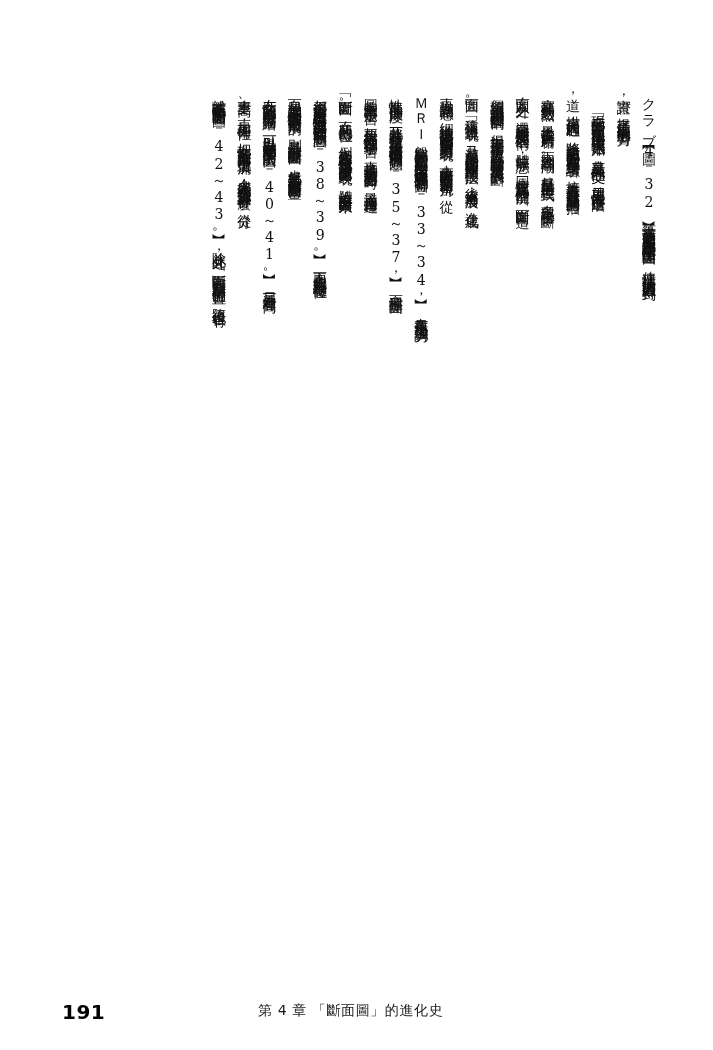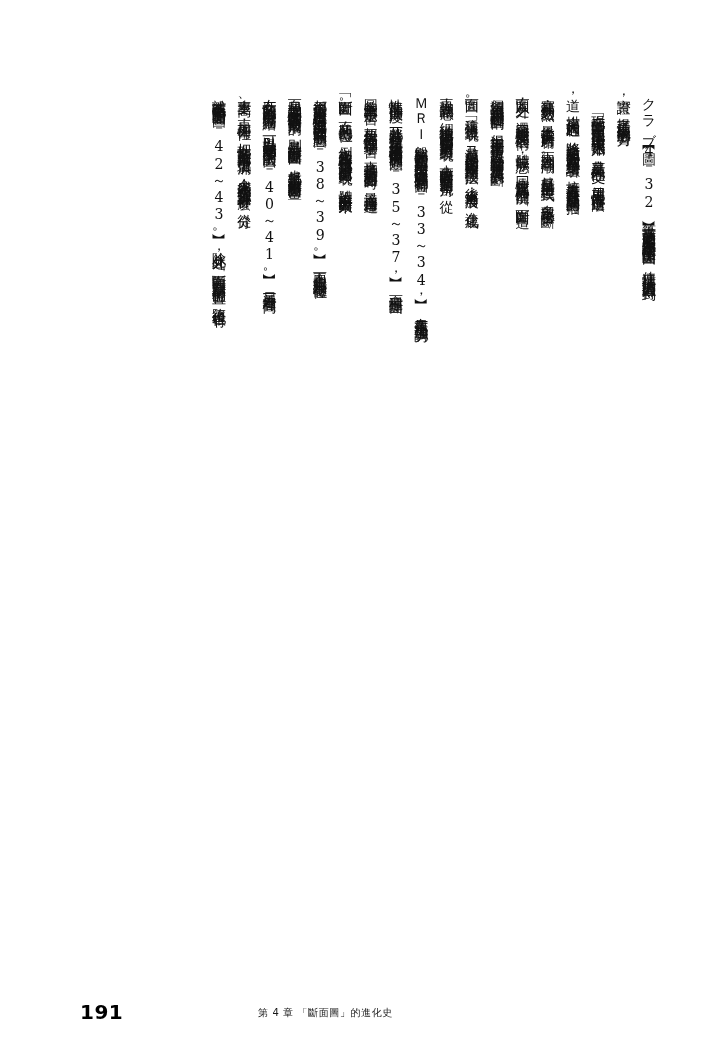--- a/index.html
+++ b/index.html
@@ -60,35 +60,35 @@
   .footer {
     position: absolute;
     left: 0;
     right: 0;
     bottom: 26px;
     height: 30px;
   }
 
   .page-number {
     position: absolute;
-    left: 80px;
+    left: 62px;
     bottom: 0px;
     font-family: "DejaVu Sans", "Liberation Sans", sans-serif;
     font-size: 20px;
     font-weight: 700;
     letter-spacing: 0.5px;
     color: #000;
   }
 
   .footer-title {
     position: absolute;
     left: 258px;
     bottom: 4px;
     font-family: "DejaVu Sans", "Liberation Sans", sans-serif;
-    font-size: 10px;
+    font-size: 14px;
     letter-spacing: 0.6px;
     color: #1a1a1a;
     white-space: nowrap;
   }
 </style>
 </head>
 <body>
 
 <div class="page">
 

